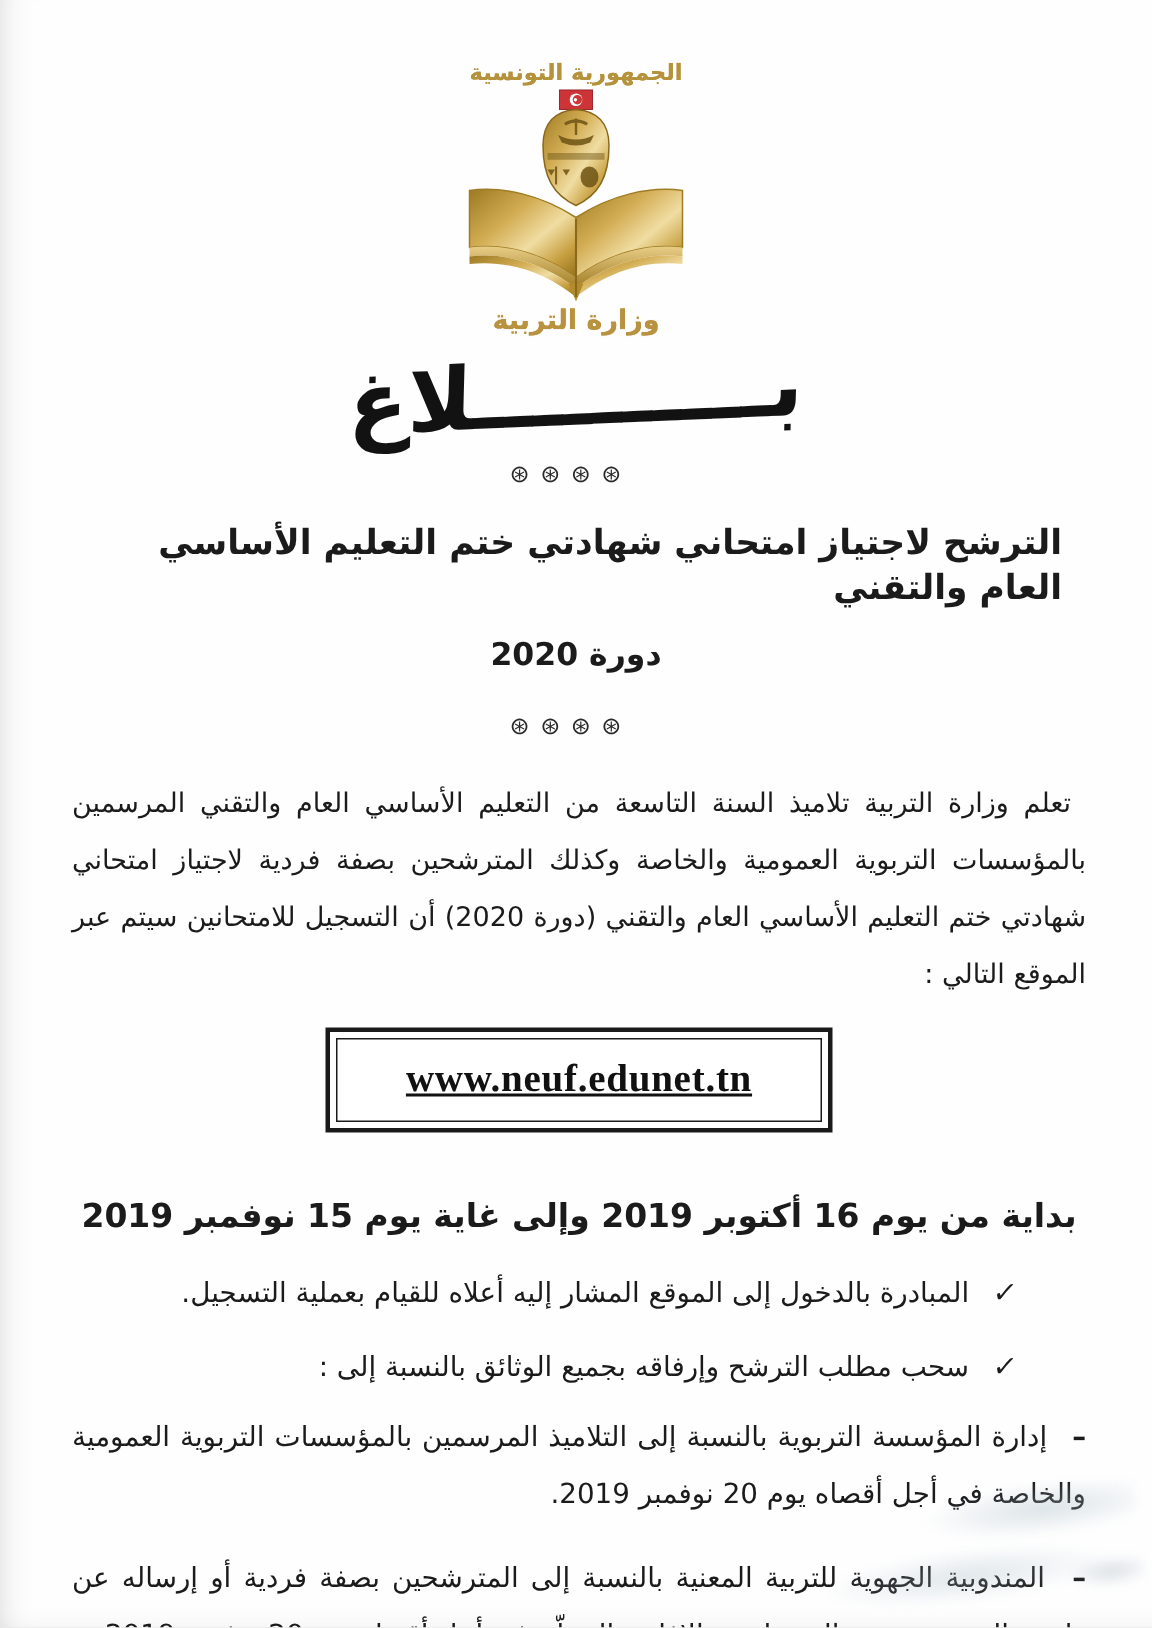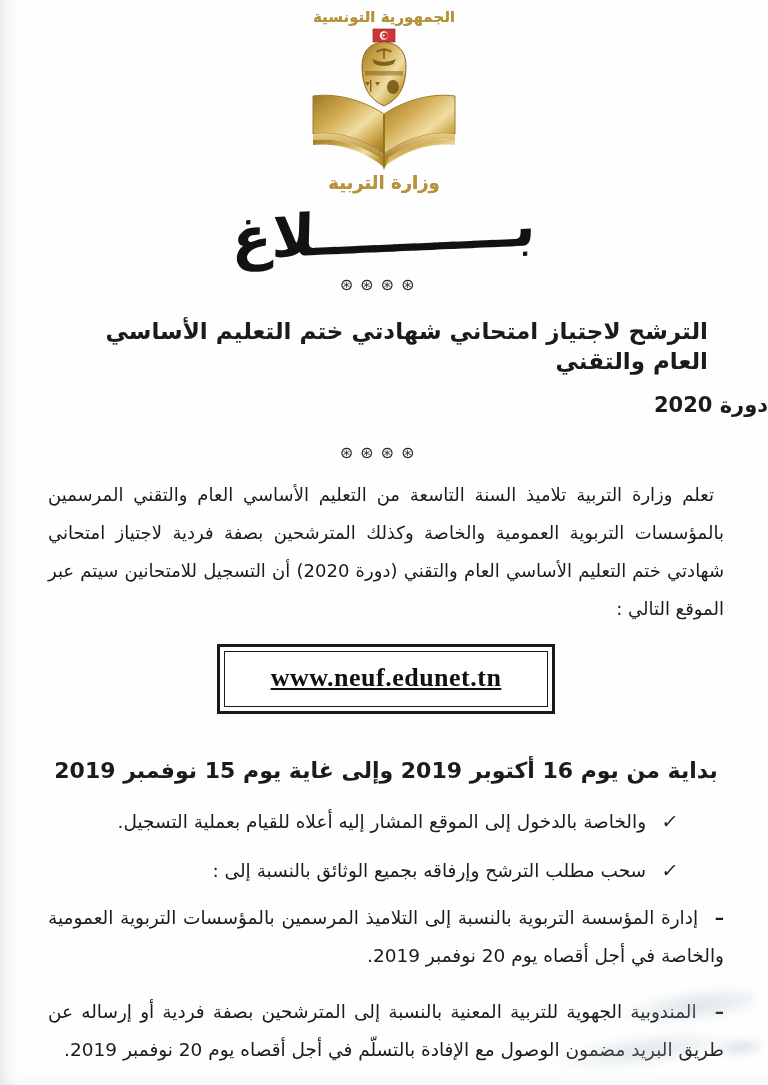--- a/index.html
+++ b/index.html
@@ -12,21 +12,21 @@
     height: 1085px;
     margin: 0 auto;
     background: #fefefe;
     color: #1b1b1b;
     overflow: hidden;
     box-shadow: inset 14px -6px 26px -22px rgba(90,90,90,.45);
   }
 
   
   .header {
-    padding-top: 8px;
+    padding-top: 39px;
     display: flex;
     flex-direction: column;
     align-items: center;
   }
   .republic-title {
     font-size: 15px;
     font-weight: bold;
     color: #b5923c;
     letter-spacing: .5px;
     text-shadow: 0 0 .4px #b5923c;
@@ -67,31 +67,31 @@
     direction: rtl;
     text-align: right;
     margin-top: 22px;
     font-size: 23px;
     font-weight: bold;
     line-height: 30px;
     padding: 0 60px;
   }
   .doc-session {
     direction: rtl;
-    text-align: right;
+    text-align: center;
     margin-top: 17px;
     font-size: 21px;
     font-weight: bold;
   }
 
   
   .content { direction: rtl; padding: 0 44px 0 48px; }
 
   .intro-paragraph {
-    margin-top: 14px;
+    margin-top: 24px;
     font-size: 18px;
     line-height: 38px;
     text-align: justify;
     text-indent: 10px;
     font-weight: 500;
   }
 
   
   .url-box {
     width: 338px;
@@ -248,21 +248,21 @@
       <div class="url-box-inner">
         <span class="url-text" dir="ltr">www.neuf.edunet.tn</span>
       </div>
     </div>
 
     <p class="period-line">بداية من يوم 16 أكتوبر 2019 وإلى غاية يوم 15 نوفمبر 2019</p>
 
 
     <div class="check-item">
       <span class="check-marker">✓</span>
-      <span>والخاصة بالدخول إلى الموقع المشار إليه أعلاه للقيام بعملية التسجيل.</span>
+      <span>المبادرة بالدخول إلى الموقع المشار إليه أعلاه للقيام بعملية التسجيل.</span>
     </div>
     <div class="check-item">
       <span class="check-marker">✓</span>
       <span>سحب مطلب الترشح وإرفاقه بجميع الوثائق بالنسبة إلى :</span>
     </div>
 
     <p class="dash-item">
       <span class="dash-marker">–</span>
       <span>إدارة المؤسسة التربوية بالنسبة إلى التلاميذ المرسمين بالمؤسسات التربوية العمومية والخاصة في أجل أقصاه يوم 20 نوفمبر 2019.</span>
     </p>

